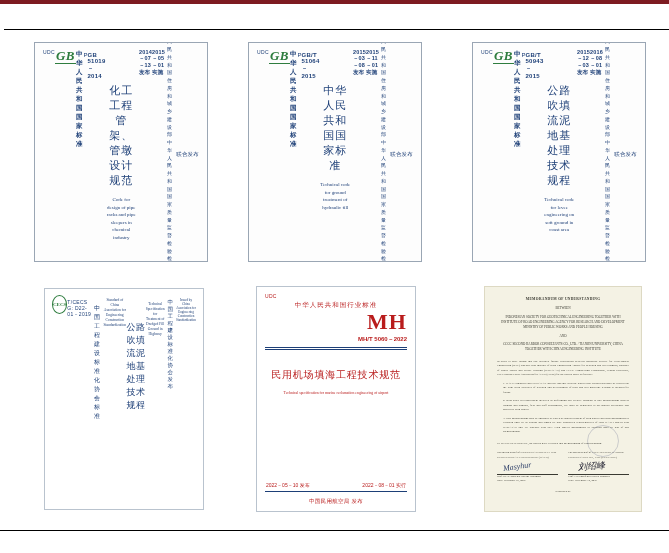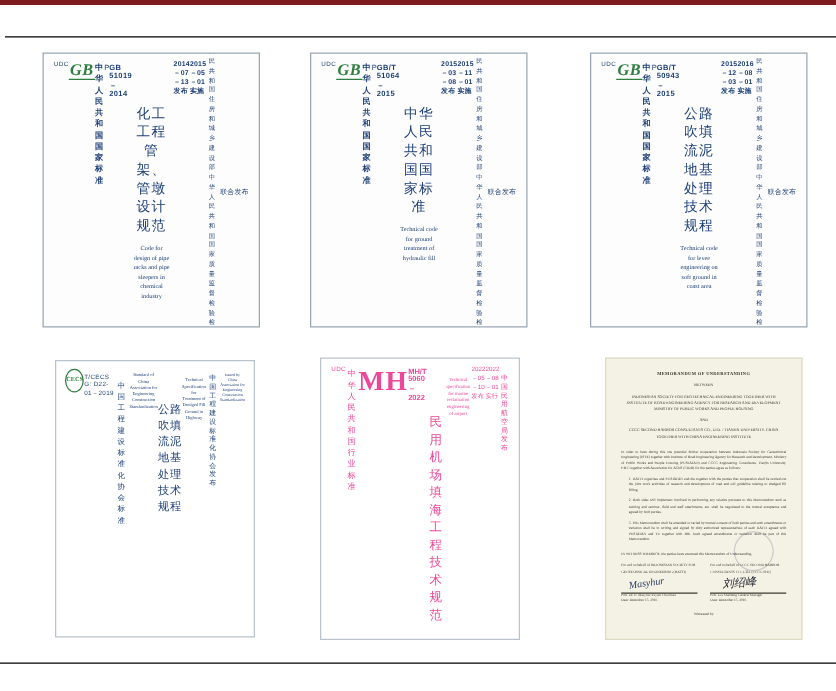--- a/index.html
+++ b/index.html
@@ -271,22 +271,22 @@
     margin-top: 3px;
     font-family: "Liberation Serif", serif;
   }
 
   
   .mh {
     border: 1px solid #b9c3ce;
     background: #ffffff;
     padding: 6px 8px;
     display: flex;
-    flex-direction: row;
-    color: #ec4899;
+    flex-direction: column;
+    color: #b91c1c;
   }
   .mh .ics {
     font-size: 5px;
     letter-spacing: 0.3px;
   }
   .mh .ind {
     text-align: center;
     font-size: 6.5px;
     letter-spacing: 1px;
     margin-top: 2px;
@@ -305,21 +305,21 @@
     justify-content: flex-end;
     font-size: 6px;
     font-weight: bold;
     margin-top: 2px;
   }
   .mh .rule { height: 1px; background: #1d3f77; margin-top: 3px;}
   .mh .rule2 { height: 0.5px; background: #1d3f77; margin-top: 1px;}
   .mh .title-cn {
     text-align: center;
     font-size: 10px;
-    margin-top: 38px;
+    margin-top: 18px;
     letter-spacing: 0.8px;
   }
   .mh .title-en {
     text-align: center;
     font-size: 3.8px;
     margin-top: 9px;
     font-family: "Liberation Serif", serif;
     line-height: 1.4;
   }
   .mh .spacer { flex: 1; }

